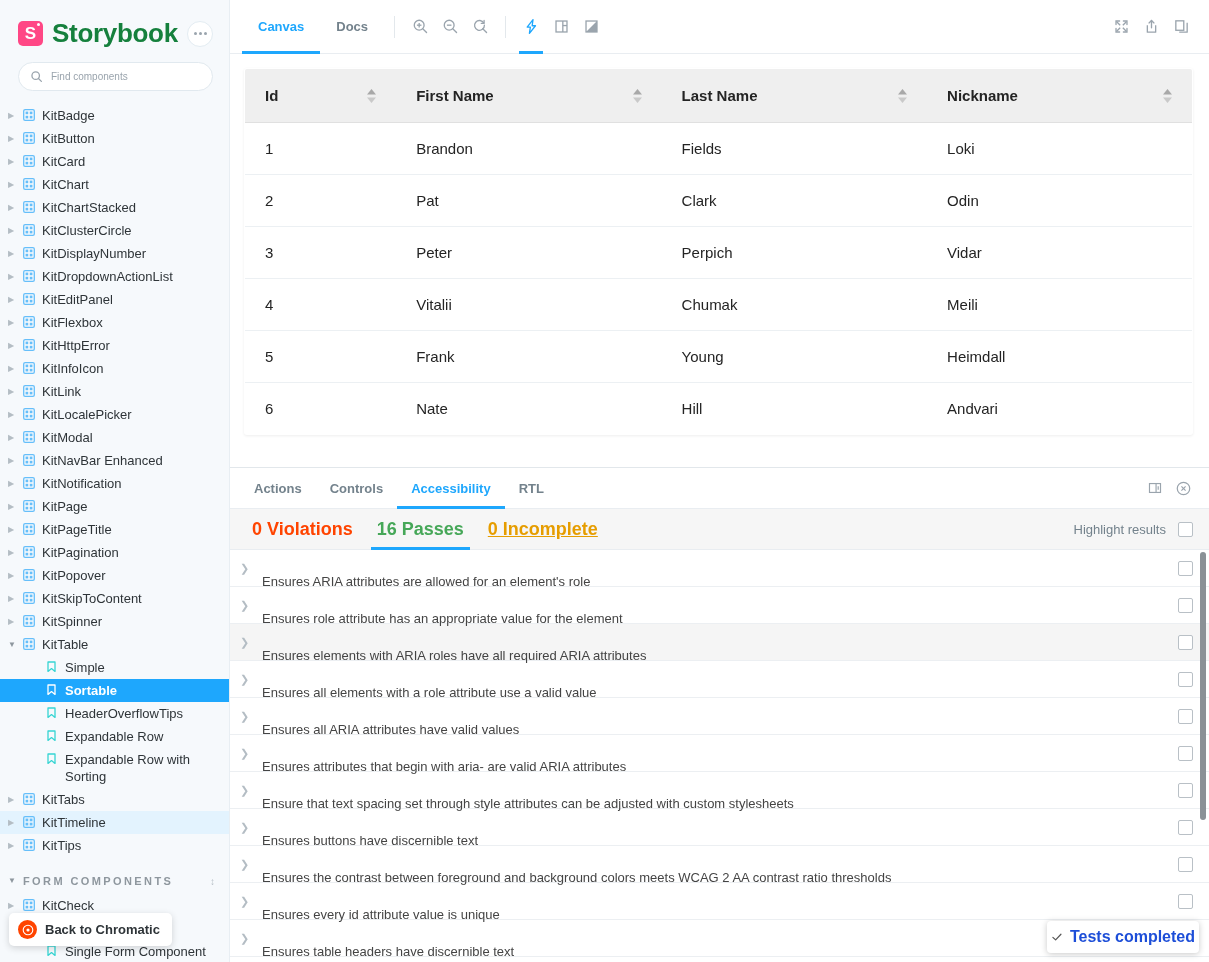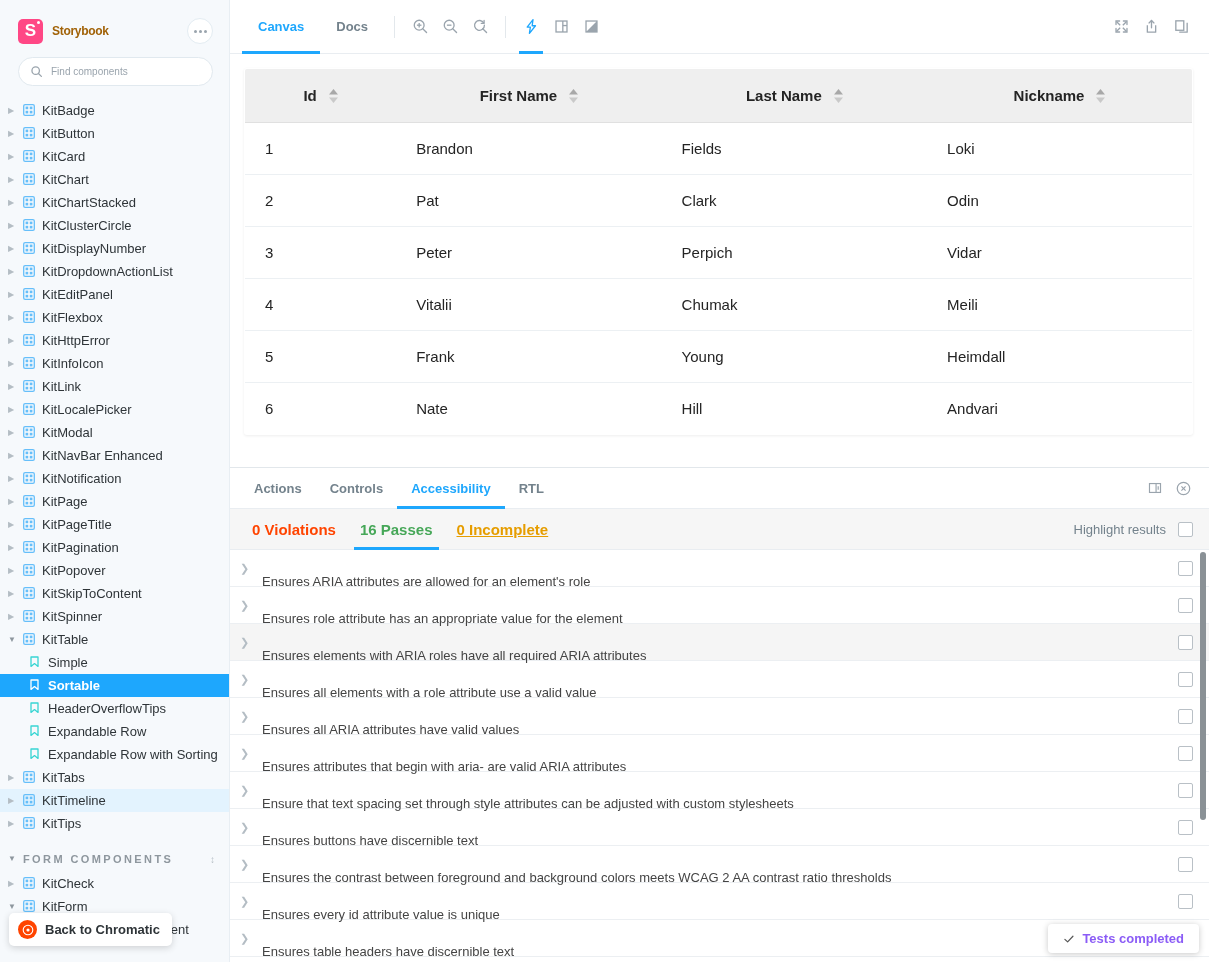--- a/index.html
+++ b/index.html
@@ -27,21 +27,21 @@
     width: 25px; height: 25px; border-radius: 5px;
     background: #ff4785; color: #fff;
     font-weight: bold; font-size: 17px;
     display: flex; align-items: center; justify-content: center;
     position: relative;
   }
   .brand-logo::after {
     content: ""; position: absolute; top: 2px; right: 3px;
     width: 3px; height: 3px; border-radius: 50%; background: #fff;
   }
-  .brand-name { font-size: 12px; font-weight: bold; color: #a16207; letter-spacing: -.3px; }
+  .brand-name { font-size: 26px; font-weight: bold; color: #15803d; letter-spacing: -.3px; }
   .dots-btn {
     width: 26px; height: 26px; border-radius: 50%;
     border: 1px solid #e3ecf2; background: #fff;
     display: flex; align-items: center; justify-content: center;
     gap: 2px; cursor: pointer;
   }
   .dots-btn i { width: 3px; height: 3px; border-radius: 50%; background: #9aa4ad; display:block; }
 
   .search-wrap { padding: 13px 16px 10px 18px; }
   .search-box {
@@ -56,21 +56,21 @@
   }
   .search-input::placeholder { color: #9aa4ad; }
 
   .tree { flex: 1; overflow: hidden; padding-top: 3px; }
   .node {
     display: flex; align-items: flex-start; gap: 6px;
     padding: 3px 10px 3px 8px; min-height: 22px;
     font-size: 13px; color: #2e3438; cursor: pointer; position: relative;
   }
   .node.depth1 { padding-left: 8px; }
-  .node.depth2 { padding-left: 14px; }
+  .node.depth2 { padding-left: 31px; }
   .node.selected { background: #1ea7fd; color: #fff; font-weight: bold; align-items: center; }
   .node.hovered { background: #e3f3fe; }
   .caret {
     width: 9px; flex: 0 0 9px; margin-top: 5px;
     color: #b4bdc4; font-size: 8px; line-height: 8px;
   }
   .caret.open { color: #8e979e; }
   .node-ico { flex: 0 0 13px; margin-top: 2px; }
   .node-label { line-height: 17px; }
 
@@ -137,21 +137,21 @@
     width: 100%; border-collapse: collapse;
     border: 1px solid #e6e9ec; border-radius: 3px;
     box-shadow: 0 1px 3px rgba(0,0,0,.07);
     background: #fff; overflow: hidden;
   }
   .story-table th {
     background: #efefef; text-align: left;
     font-size: 15px; font-weight: bold; color: #242424;
     padding: 18px 20px; border-bottom: 1px solid #e0e0e0;
   }
-  .th-inner { display: flex; align-items: center; justify-content: center; }
+  .th-inner { display: flex; align-items: center; justify-content: space-between; }
   .sort-ico { display: flex; flex-direction: column; gap: 2px; margin-left: 12px; }
   .story-table td {
     font-size: 15px; color: #242424;
     padding: 17px 20px; border-bottom: 1px solid #ecf0f3;
   }
   .story-table tbody tr:last-child td { border-bottom: none; }
 
   
   .panel {
     flex: 0 0 495px; border-top: 1px solid #e2e7eb;
@@ -172,21 +172,21 @@
     height: 3px; background: #1ea7fd;
   }
   .p-ico { width: 28px; height: 41px; display:flex; align-items:center; justify-content:center; cursor:pointer; color:#9aa4ad; }
 
   .a11y-bar {
     height: 41px; flex: 0 0 41px; display: flex; align-items: center;
     background: #f6f6f6; border-bottom: 1px solid #e9edf1; padding: 0 16px 0 10px;
   }
   .a11y-tab {
     position: relative; height: 41px; display: flex; align-items: center;
-    padding: 0 12px; font-size: 15px; font-weight: bold; cursor: pointer;
+    padding: 0 12px; font-size: 18px; font-weight: bold; cursor: pointer;
   }
   .a11y-tab.active::after {
     content: ""; position: absolute; left: 6px; right: 6px; bottom: 0;
     height: 3px; background: #1ea7fd;
   }
   .highlight-lbl { font-size: 13px; color: #73828c; margin-right: 12px; }
   .cbox {
     width: 15px; height: 15px; border: 1px solid #b9c0c6;
     border-radius: 2px; background: #fff; cursor: pointer; flex: 0 0 15px;
   }
@@ -206,21 +206,21 @@
   .scrollbar-thumb {
     position: absolute; top: 2px; width: 6px; height: 268px;
     border-radius: 3px; background: #8a9196;
   }
 
   .tests-badge {
     position: absolute; right: 10px; bottom: 9px;
     background: #fff; border-radius: 4px;
     box-shadow: 0 1px 6px rgba(0,0,0,.22);
     display: flex; align-items: center; gap: 7px;
-    padding: 7px 15px; font-size: 13px; font-weight: bold; color: #8b5cf6;
+    padding: 7px 4px; font-size: 16px; font-weight: bold; color: #1d4ed8;
     cursor: pointer;
   }
 </style>
 </head>
 <body>
 
 <div class="app">
 
   <div class="sidebar">
 

